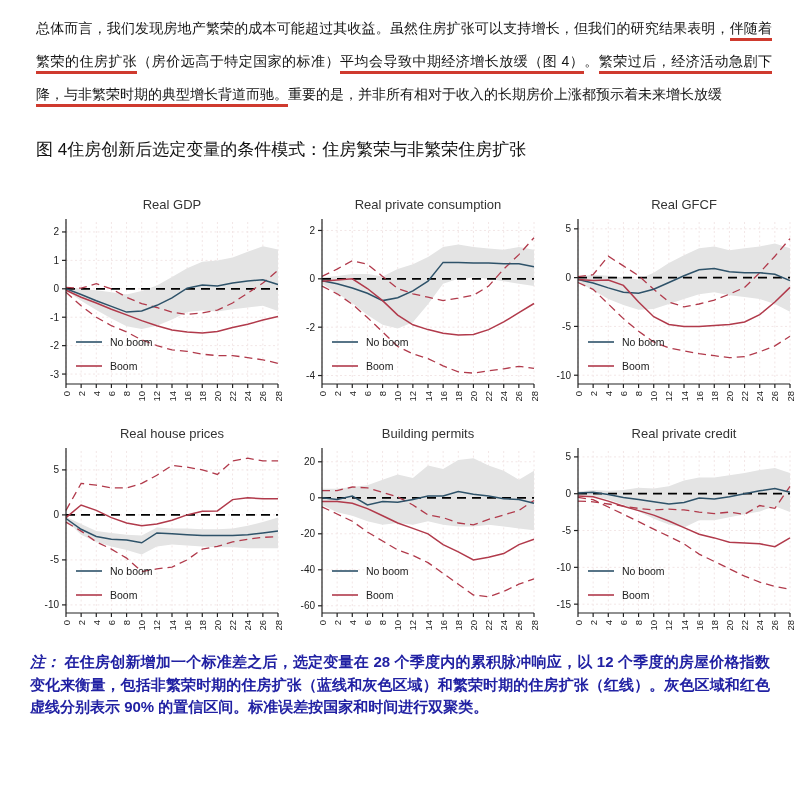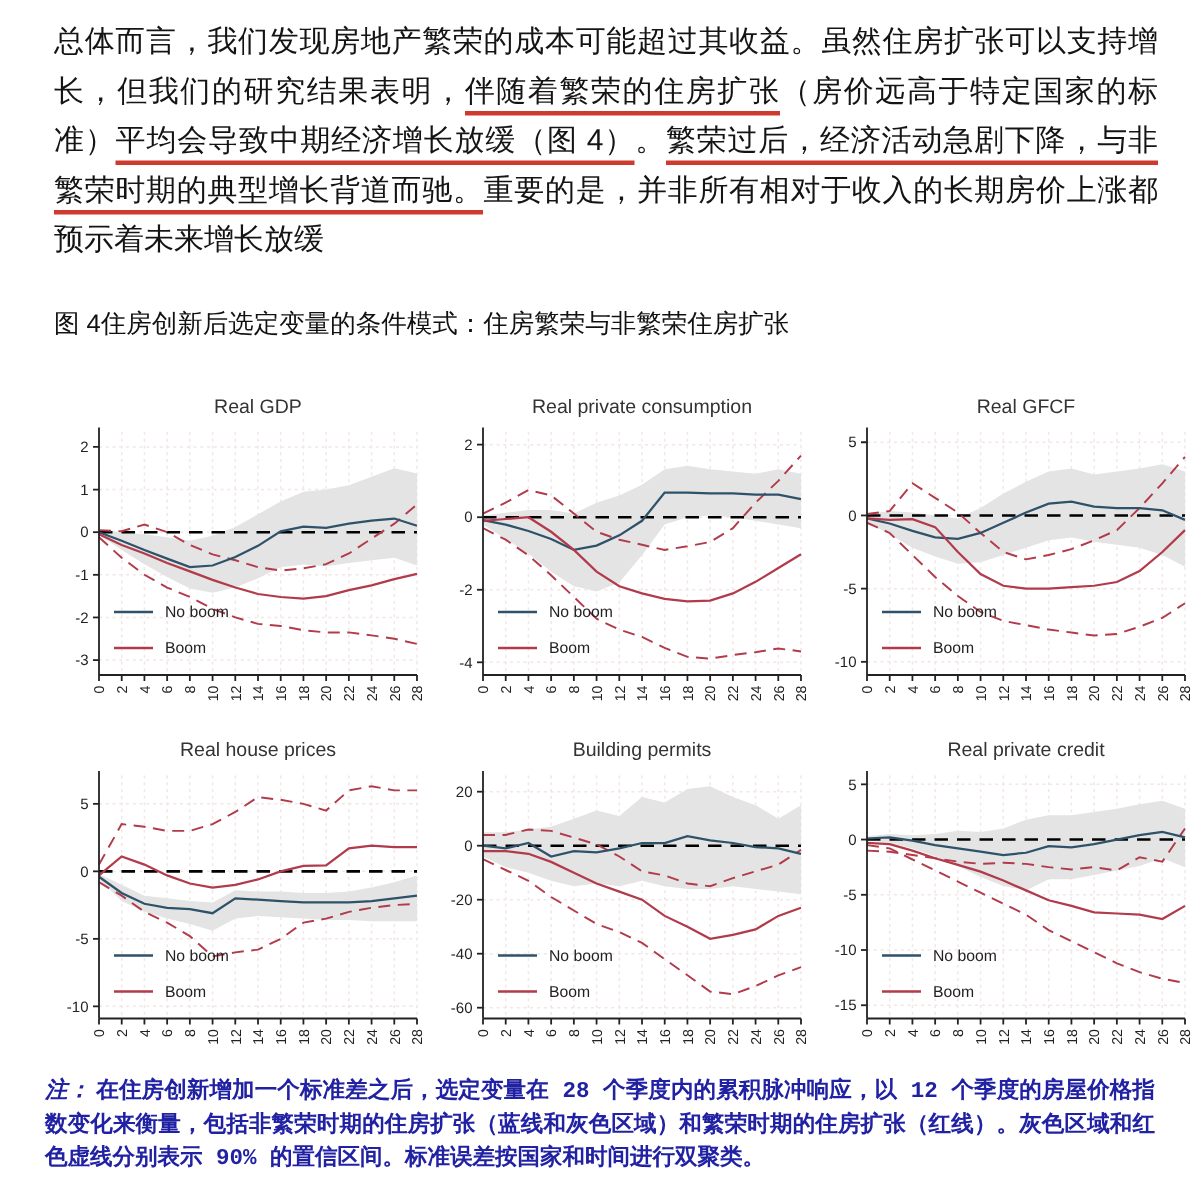--- a/index.html
+++ b/index.html
@@ -1,28 +1,28 @@
 <!DOCTYPE html>
 <html><head>
 <meta charset="utf-8">
 <style>
   * { margin:0; padding:0; box-sizing:border-box; }
   html,body { width:800px; height:791px; background:#ffffff; overflow:hidden;
     font-family:"Liberation Sans","DejaVu Sans",sans-serif; }
-  .intro { width:736px; margin:12px 0 0 36px; font-size:20px; line-height:33px;
+  .intro { width:736px; margin:12px 0 0 36px; font-size:14px; line-height:33px;
     color:#141414; text-align:justify; }
   .intro .u { border-bottom:3px solid #cf3a2e; padding-bottom:2px; }
   .caption { margin:26px 0 0 36px; font-size:17px; line-height:26px;
     font-weight:normal; color:#111; }
   .figure-grid { margin:30px 0 0 28px; display:grid;
     grid-template-columns:repeat(3,256px); grid-row-gap:12px; }
   .chart-cell { width:256px; height:217px; }
   .chart-cell svg { display:block; }
   .note { margin:12px 30px 0 30px; font-size:15px; line-height:22.5px;
-    font-weight:bold; color:#2121a3; text-align:justify;font-family:Liberation Mono, monospace; }
+    font-weight:bold; color:#2121a3; text-align:justify; }
   .note .prefix { font-style:italic; margin-right:4px; }
 </style>
 </head>
 <body>
 
 <div class="intro">
   <span>总体而言，我们发现房地产繁荣的成本可能超过其收益。虽然住房扩张可以支持增长，但我们的研究结果表明，</span><span class="u">伴随着繁荣的住房扩张</span><span>（房价远高于特定国家的标准）</span><span class="u">平均会导致中期经济增长放缓（图 4）</span><span>。</span><span class="u">繁荣过后，经济活动急剧下降，与非繁荣时期的典型增长背道而驰。</span><span>重要的是，并非所有相对于收入的长期房价上涨都预示着未来增长放缓</span>
 </div>
 
 <div class="caption">

